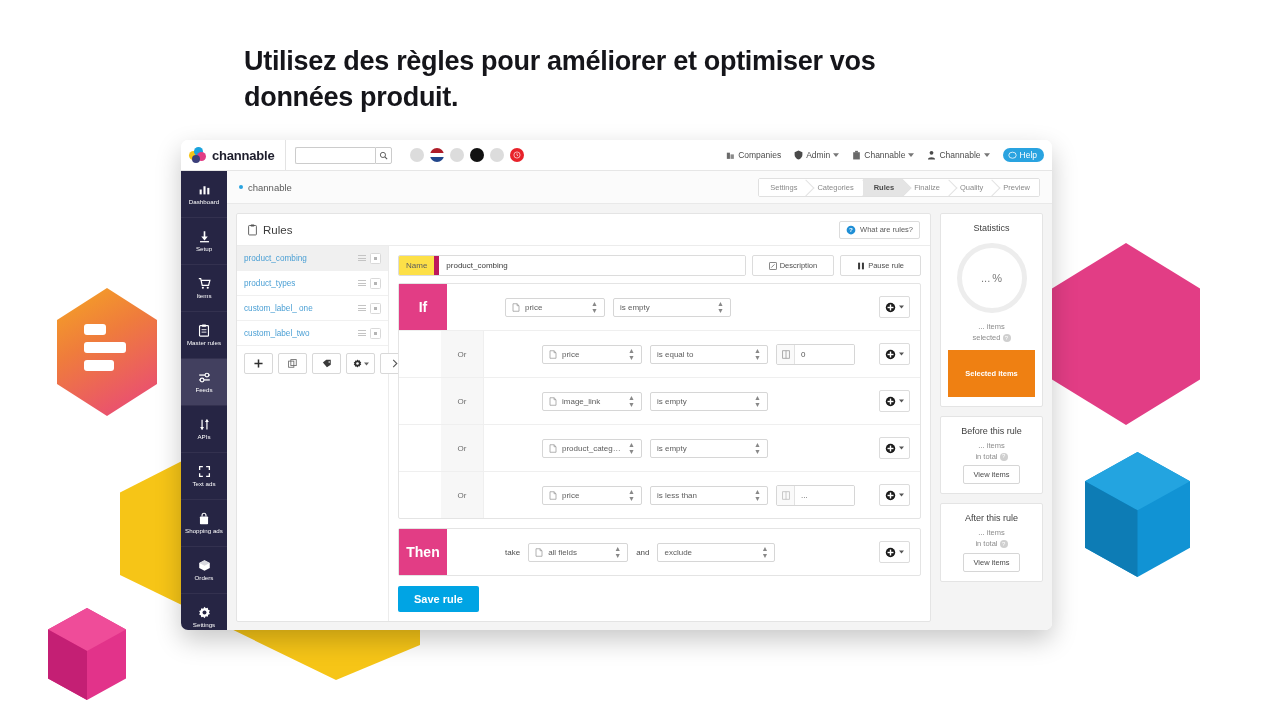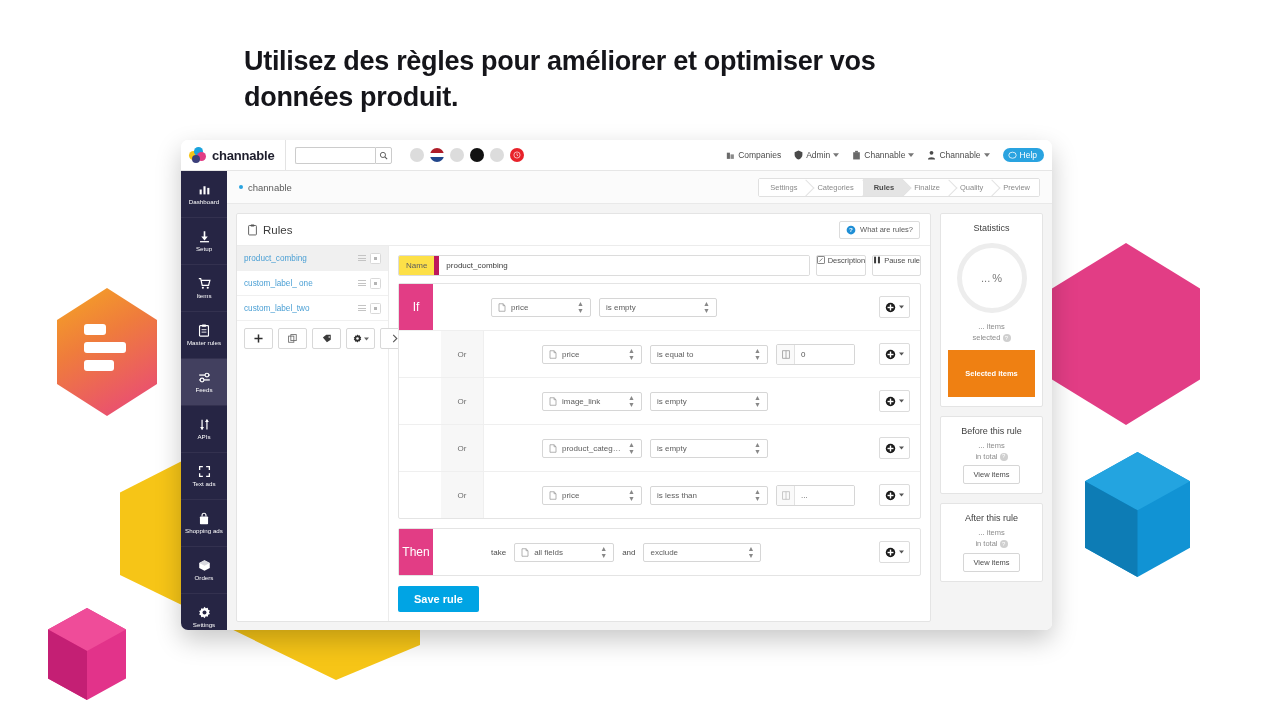--- a/index.html
+++ b/index.html
@@ -122,26 +122,26 @@
     background:#fff;display:flex;align-items:center;justify-content:center;
     font-size:10px;color:#3a3a3a;cursor:pointer;padding:0 4px;}
   .editor{flex:1;min-width:0;display:flex;flex-direction:column;}
   .namerow{display:flex;align-items:center;gap:6px;padding:9px 9px 7px 9px;}
   .name-group{flex:1;display:flex;border:1px solid #dcdcdc;border-radius:2px;
     height:19px;overflow:hidden;}
   .name-label{background:#fde047;border-right:5px solid #be185d;font-size:8px;
     color:#5d5d5d;display:flex;align-items:center;padding:0 7px;}
   .name-val{flex:1;display:flex;align-items:center;padding:0 7px;font-size:8px;color:#3c3c3c;background:#fff;}
   .nbtn{height:19px;border:1px solid #dcdcdc;border-radius:2px;background:#fff;
-    font-size:7.5px;color:#4f4f4f;display:flex;gap:3px;
-    padding:0 0;cursor:pointer;white-space:nowrap;}
+    font-size:7.5px;color:#4f4f4f;display:flex;align-items:center;gap:3px;
+    padding:0 16px;cursor:pointer;white-space:nowrap;}
   .cond-block{border:1px solid #e4e4e4;border-radius:2px;margin:0 9px;background:#fff;}
   .cond-row{display:flex;align-items:stretch;border-top:1px solid #efefef;min-height:46px;}
   .cond-row:first-child{border-top:none;}
-  .tag{width:34px;flex:none;background:#e23d85;color:#fff;font-size:12px;font-weight:normal;
+  .tag{width:48px;flex:none;background:#e23d85;color:#fff;font-size:14px;font-weight:bold;
     display:flex;align-items:center;justify-content:center;}
   .orcell{width:42px;flex:none;background:#f7f7f7;color:#6d6d6d;font-size:8px;
     display:flex;align-items:center;justify-content:center;border-right:1px solid #efefef;}
   .spacer42{width:42px;flex:none;}
   .fields{flex:1;display:flex;align-items:center;gap:8px;padding:0 10px;min-width:0;margin-left:48px;}
   .sel{height:19px;border:1px solid #d6d6d6;border-radius:2px;background:#fff;
     display:flex;align-items:center;gap:5px;padding:0 6px;font-size:8px;color:#5d5d5d;
     cursor:pointer;box-sizing:border-box;}
   .sel .cap{flex:1;overflow:hidden;white-space:nowrap;text-overflow:ellipsis;}
   .sel .spin{font-size:7px;color:#888;line-height:1;}
@@ -458,20 +458,33 @@
                       <i></i>
                       <i></i>
                       <i></i>
                     </span>
                   <span class="sqbtn">
                       <i></i>
                     </span>
                 </span>
               </div>
               <div class="rule-item">
+                <span class="nm">product_types</span>
+                <span class="tools">
+                  <span class="hbars">
+                      <i></i>
+                      <i></i>
+                      <i></i>
+                    </span>
+                  <span class="sqbtn">
+                      <i></i>
+                    </span>
+                </span>
+              </div>
+              <div class="rule-item">
                 <span class="nm">custom_label_ one</span>
                 <span class="tools">
                   <span class="hbars">
                       <i></i>
                       <i></i>
                       <i></i>
                     </span>
                   <span class="sqbtn">
                       <i></i>
                     </span>

